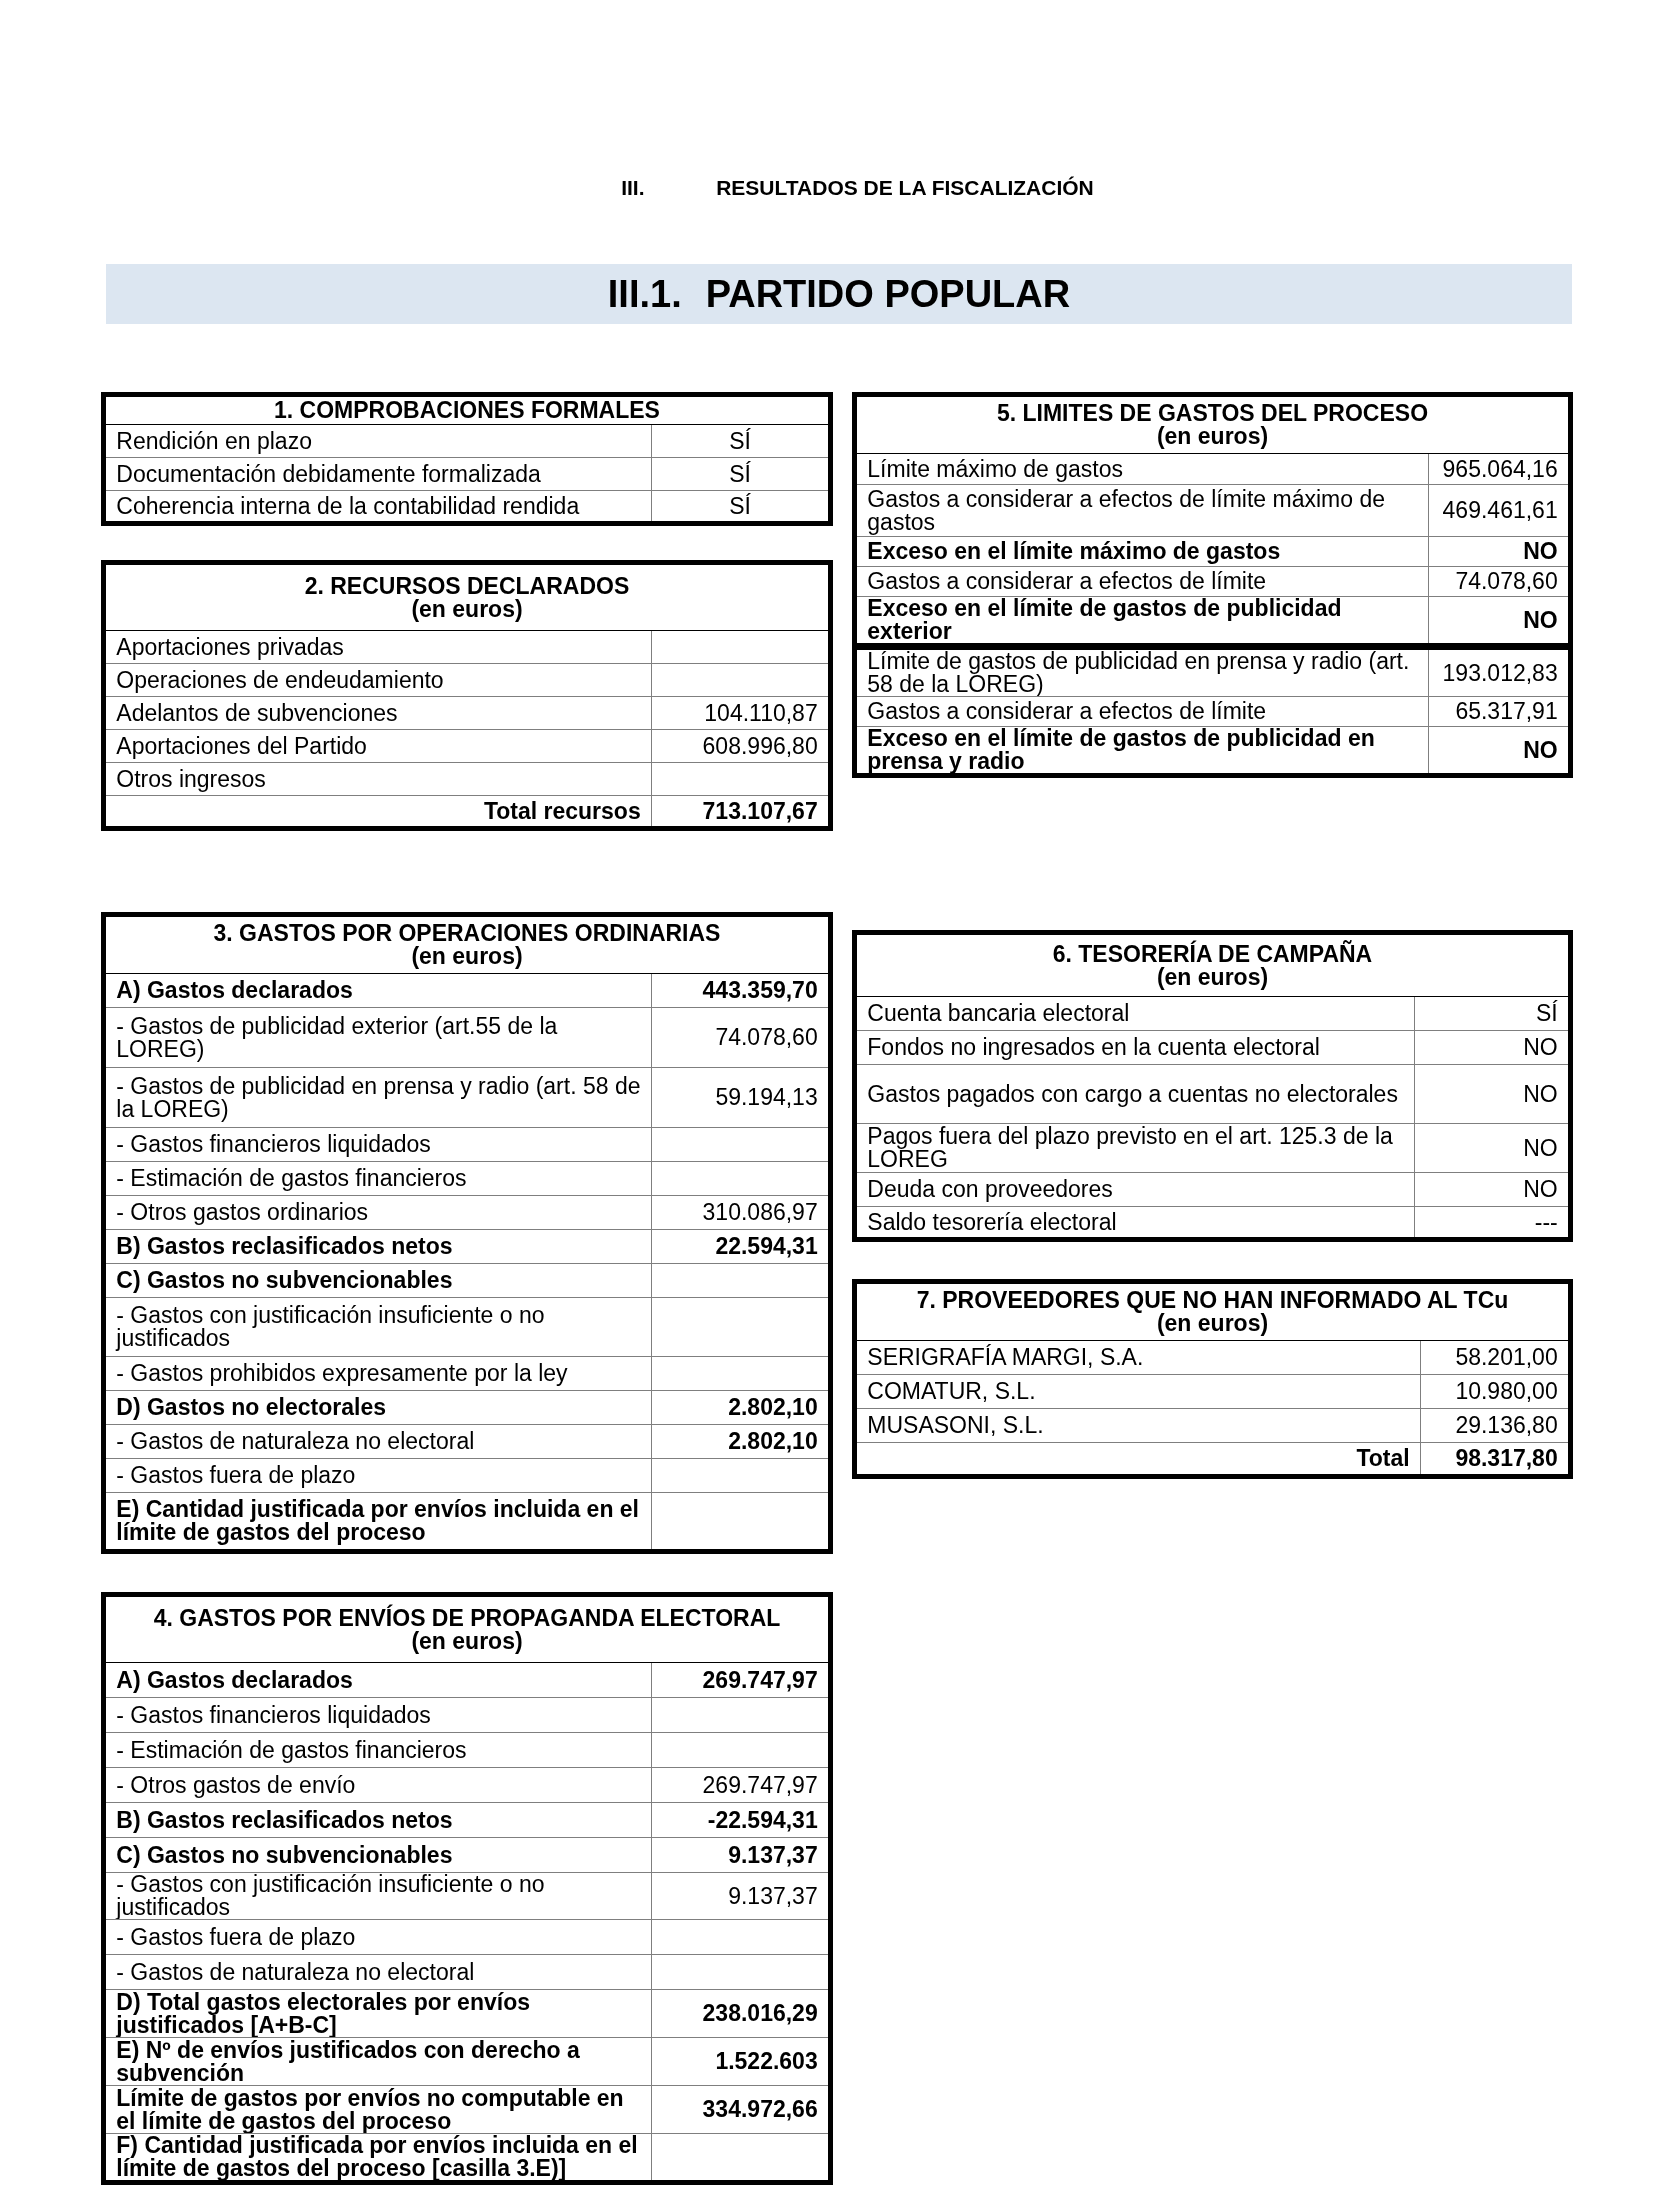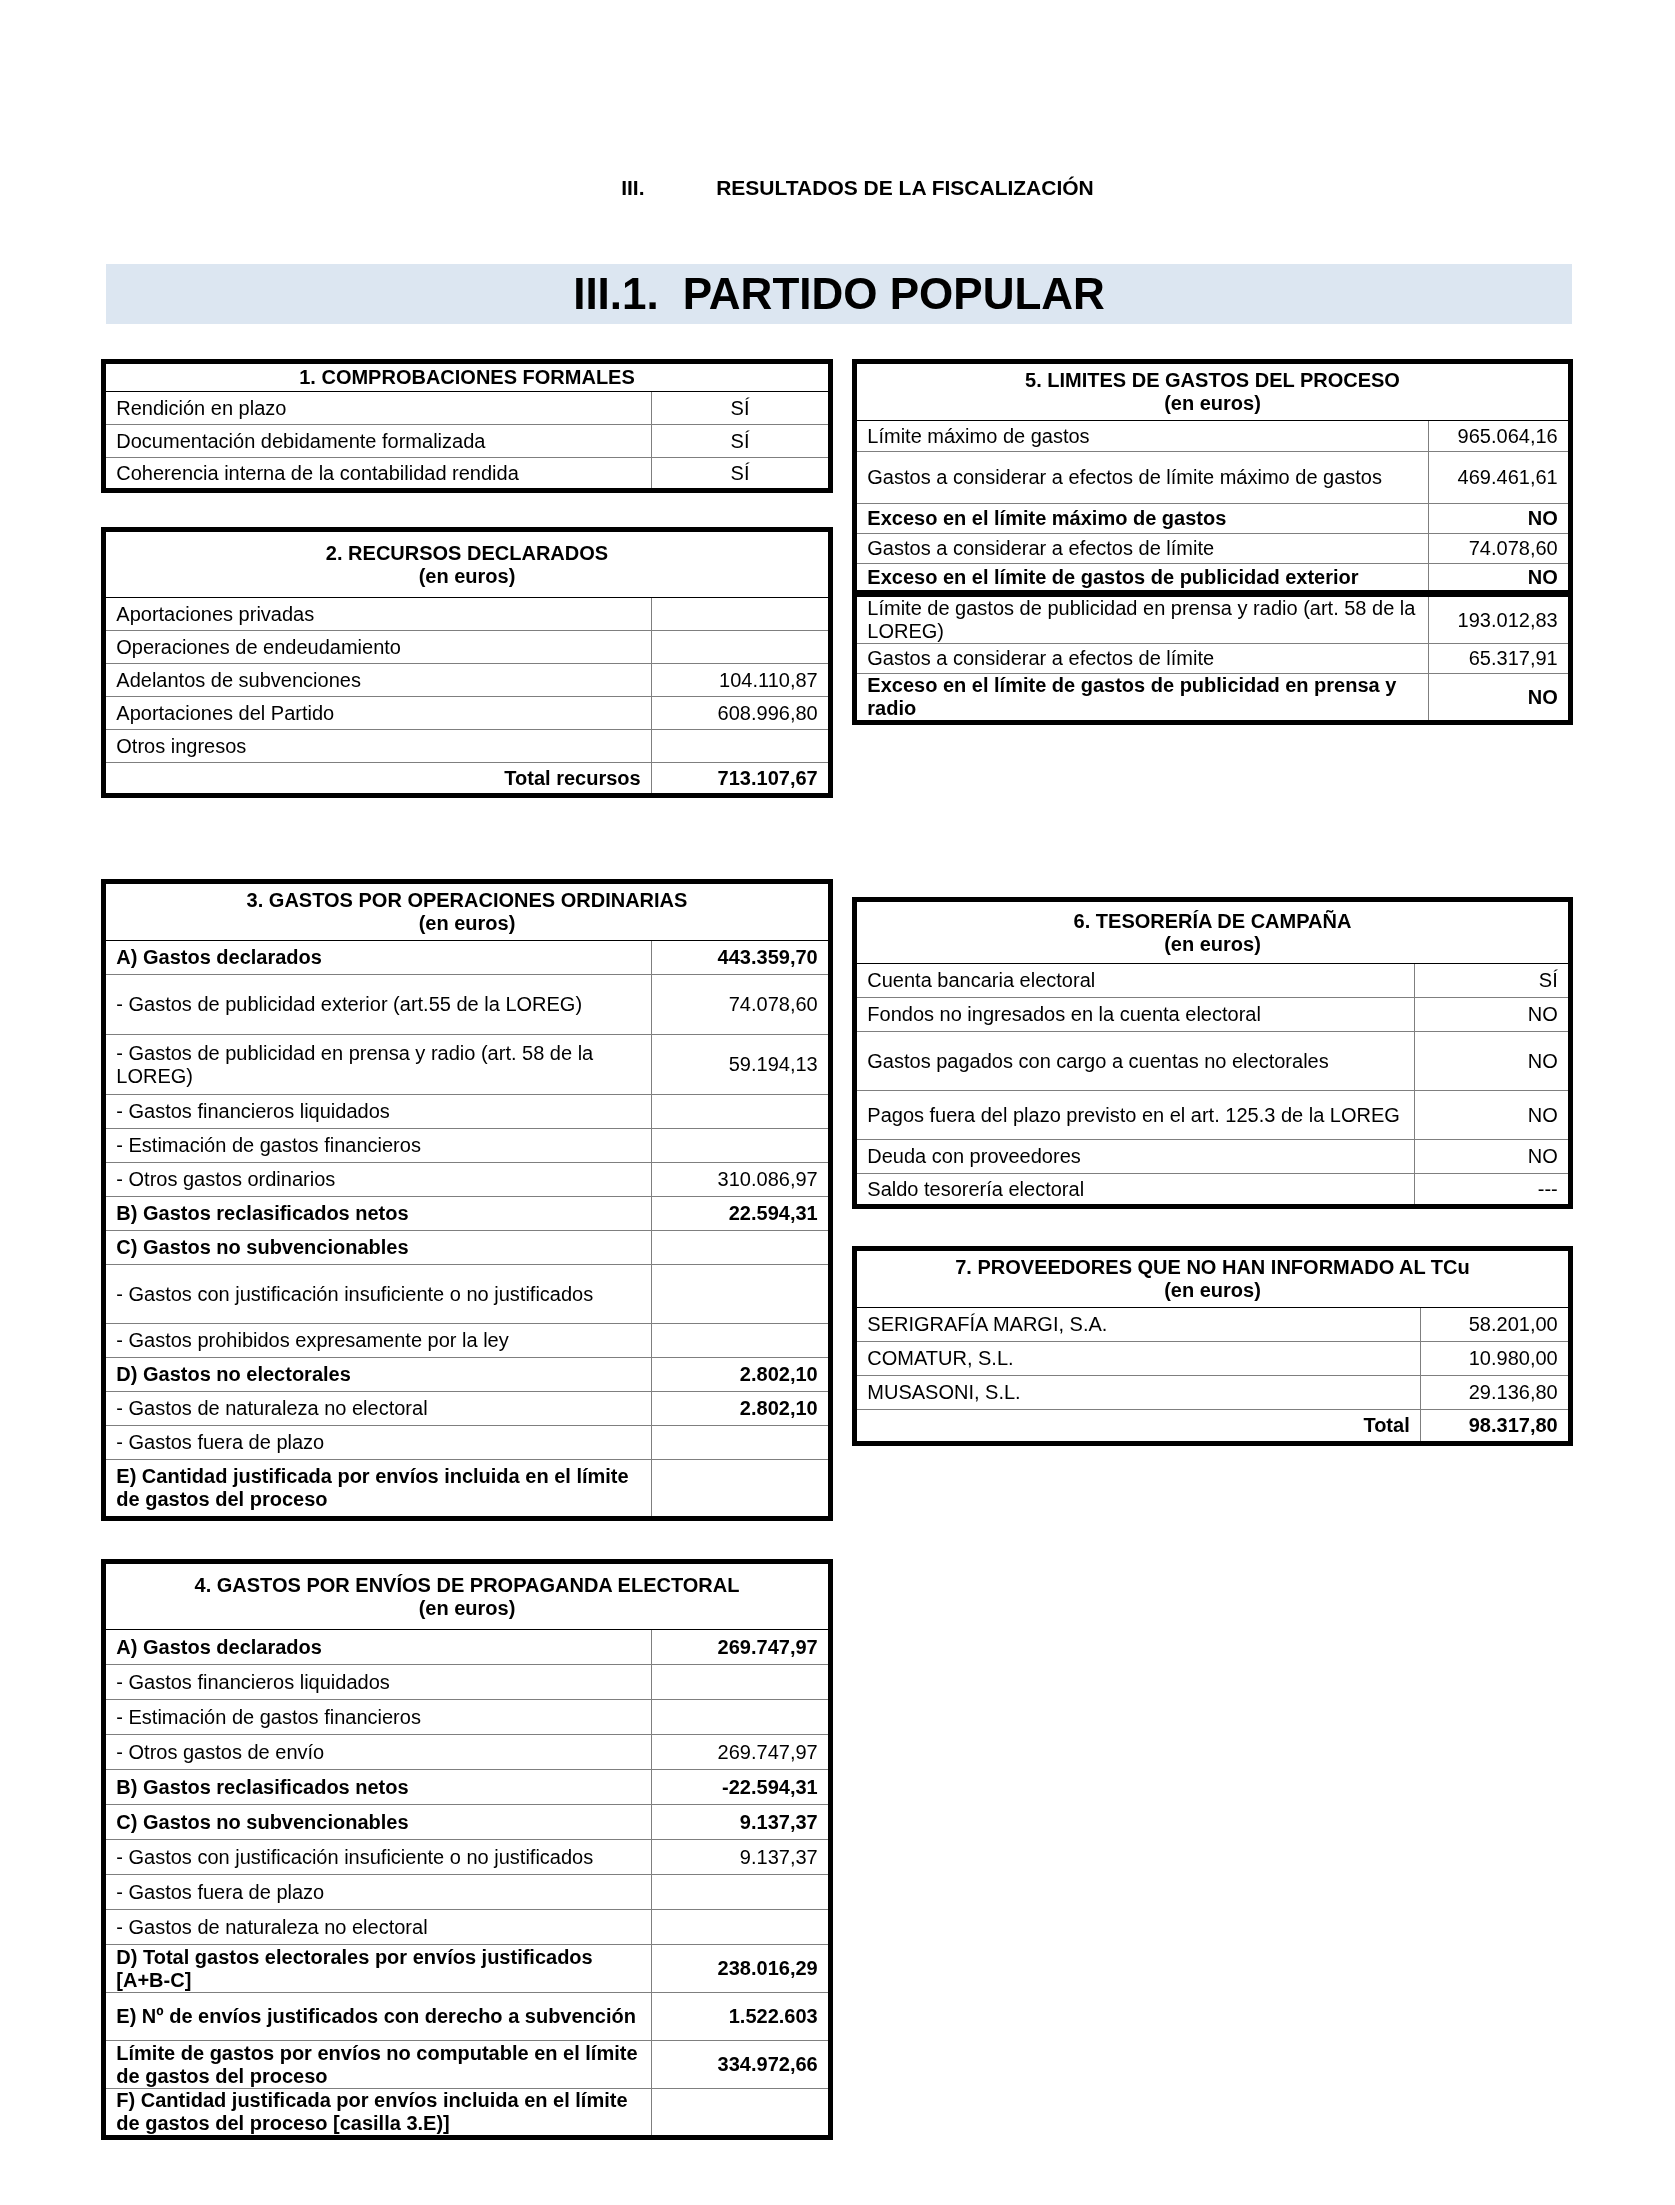--- a/index.html
+++ b/index.html
@@ -8,26 +8,26 @@
       font-family: "Liberation Sans", sans-serif; color: #000;
     }
     .main-title {
       position: absolute; left: 0; width: 1675px; top: 176px;
       text-align: center; font-weight: bold; font-size: 21px; letter-spacing: 0px; padding-left: 20px;
     }
     .main-title .num { display: inline-block; width: 95px; text-align: left; }
     .band {
       position: absolute; left: 106px; top: 264px; width: 1466px; height: 60px;
       background: #dce6f1; display: flex; align-items: center; justify-content: center;
-      font-weight: bold; font-size: 44px;
+      font-weight: bold; font-size: 38px;
     }
     .band .num { margin-right: 24px; }
     table.box {
       position: absolute; border-collapse: collapse; border: 5.6px solid #000;
-      table-layout: fixed; font-size: 20px; line-height: 23px;
+      table-layout: fixed; font-size: 23px; line-height: 23px; margin-top: 33px;
     }
     table.box td {
       border: 1.6px solid #7f7f7f; padding: 0 10.3px; vertical-align: middle;
       overflow: hidden;
     }
     table.box td.hd {
       text-align: center; font-weight: bold; border-bottom: 1.6px solid #000;
     }
     table.box td.v { text-align: right; }
     table.box td.c { text-align: center; }

